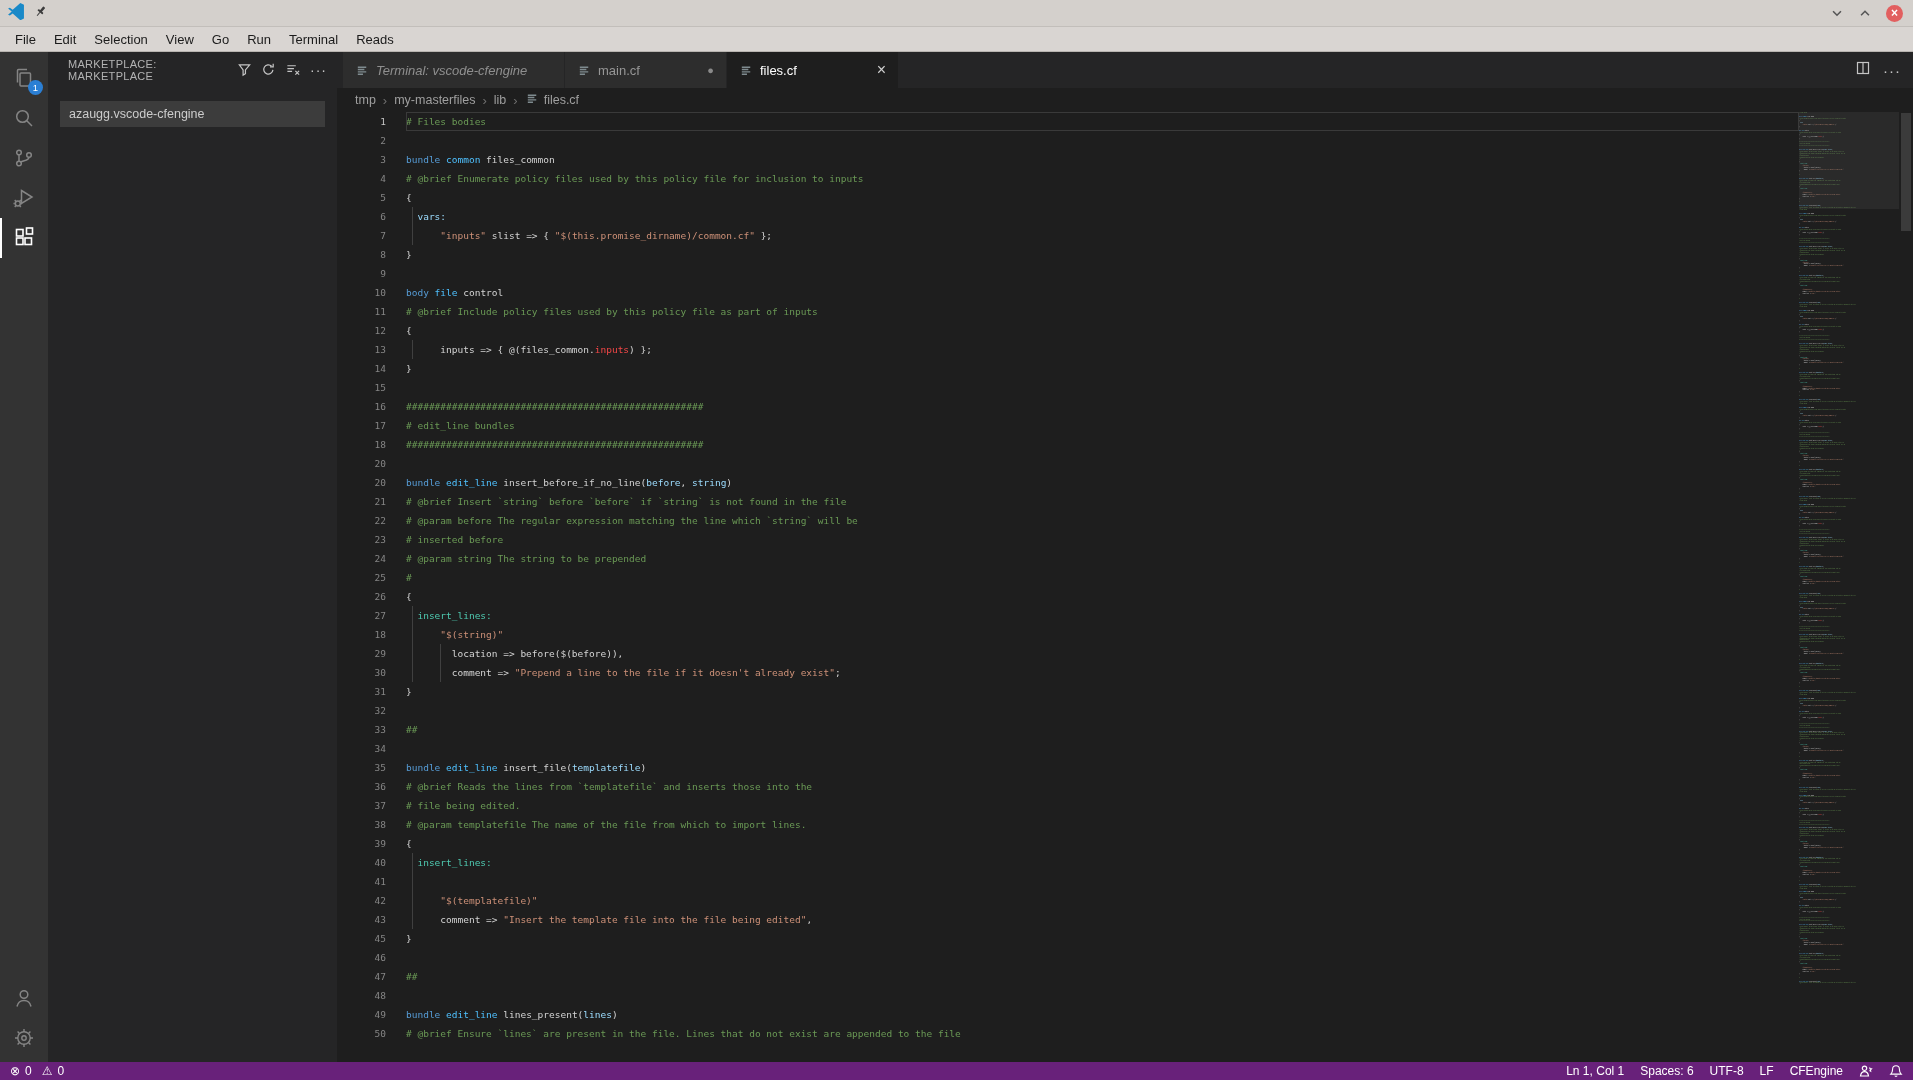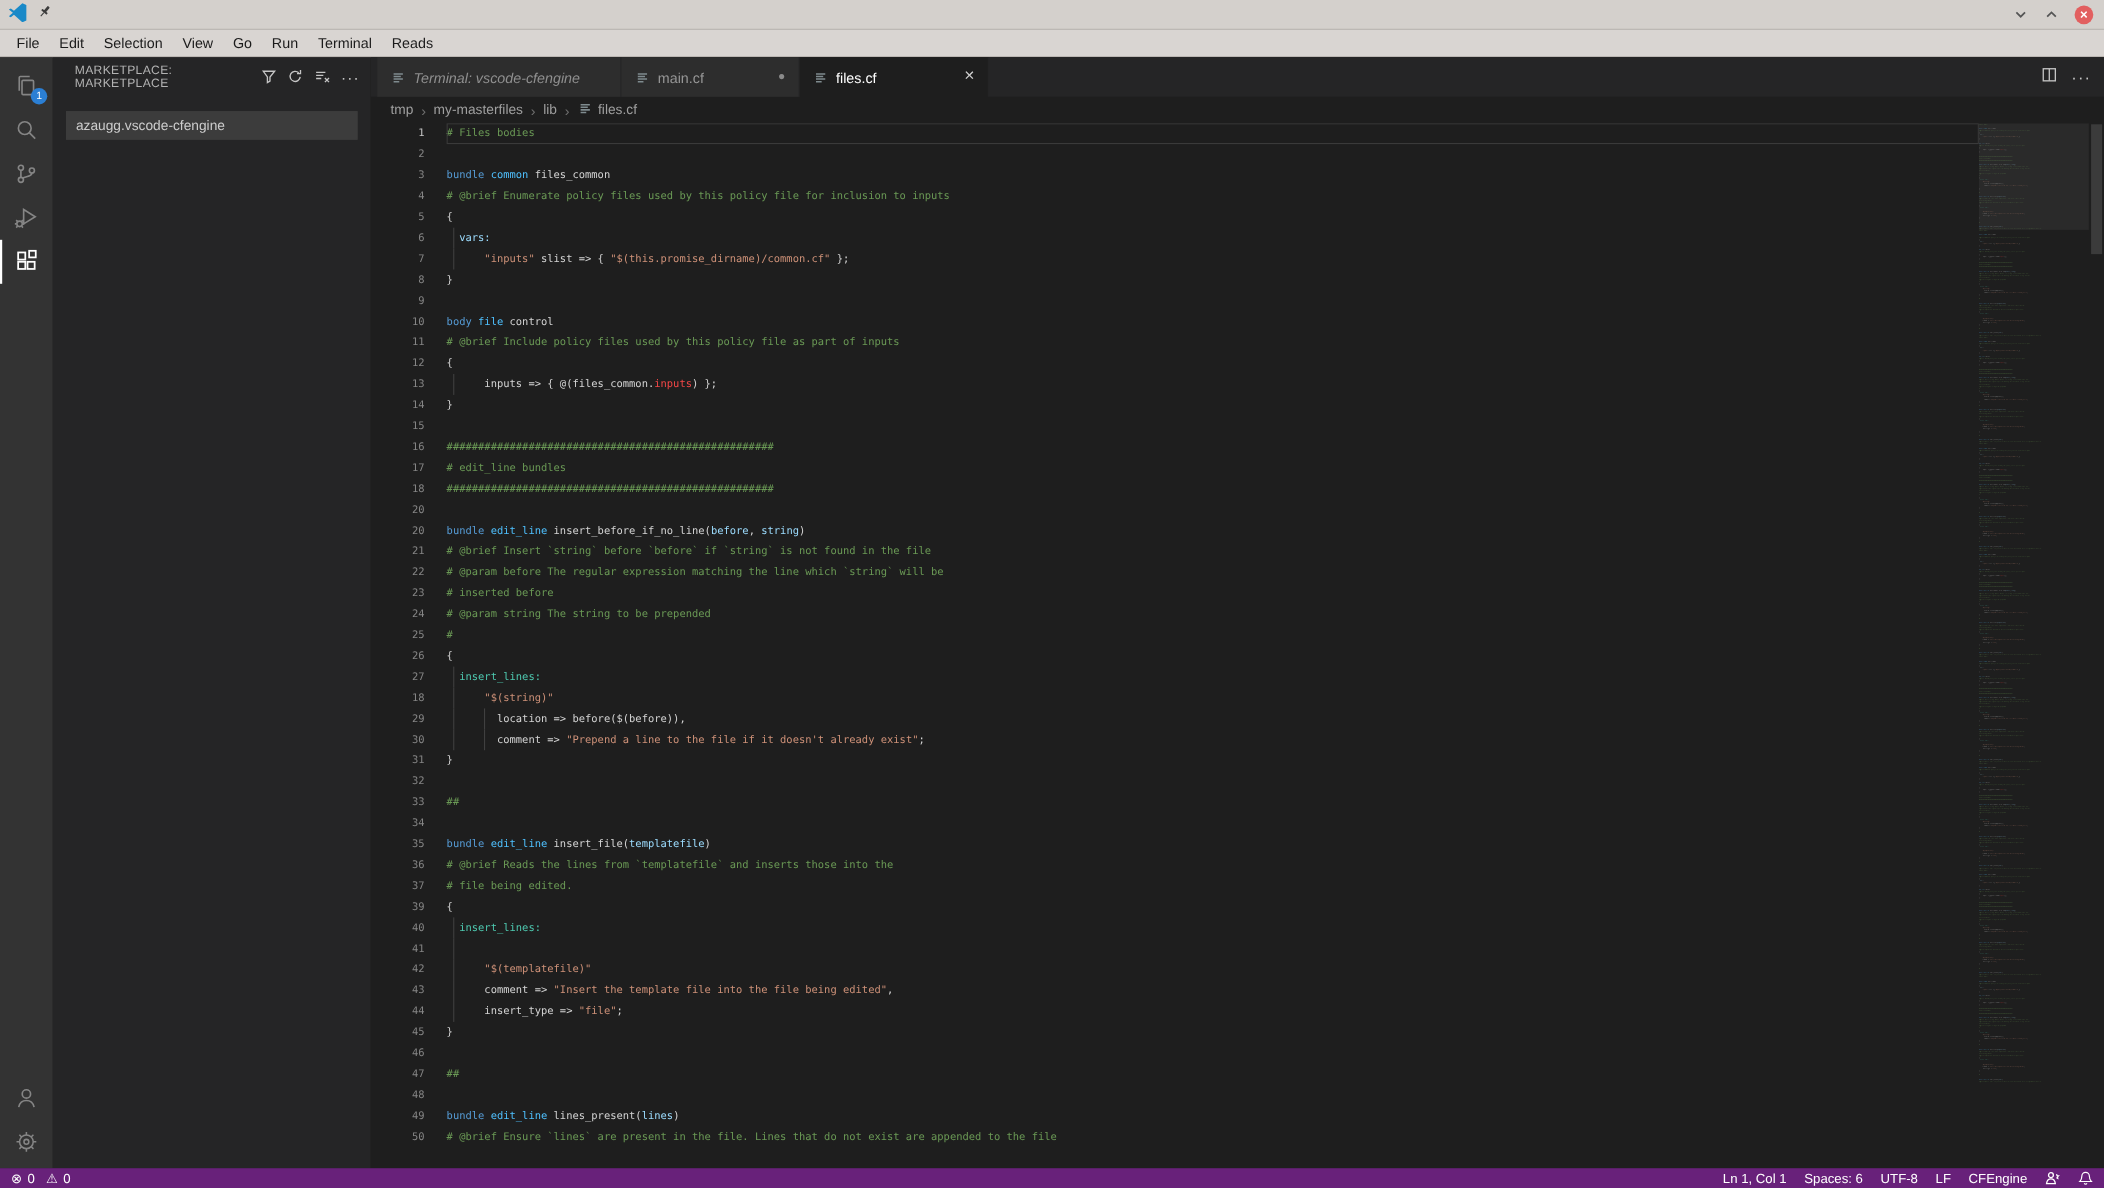--- a/index.html
+++ b/index.html
@@ -425,42 +425,42 @@
             </div>
             <div class="line">
               <div class="ln">36</div>
               <div class="lc"><span style="color: rgb(106, 153, 85);"># @brief Reads the lines from `templatefile` and inserts those into the</span></div>
             </div>
             <div class="line">
               <div class="ln">37</div>
               <div class="lc"><span style="color: rgb(106, 153, 85);"># file being edited.</span></div>
             </div>
             <div class="line">
+              <div class="ln">38</div>
+              <div class="lc"><span style="color: rgb(106, 153, 85);"># @param templatefile The name of the file from which to import lines.</span></div>
+            </div>
+            <div class="line">
               <div class="ln">39</div>
               <div class="lc"><span style="color: rgb(212, 212, 212);">{</span></div>
             </div>
             <div class="line">
               <div class="ln">40</div>
               <div class="lc"><span class="guide" style="left: 5.7px;"></span><span style="color: rgb(212, 212, 212);">  </span><span style="color: rgb(78, 201, 176);">insert_lines:</span></div>
             </div>
             <div class="line">
               <div class="ln">41</div>
               <div class="lc"><span class="guide" style="left: 5.7px;"></span></div>
             </div>
             <div class="line">
               <div class="ln">42</div>
               <div class="lc"><span class="guide" style="left: 5.7px;"></span><span style="color: rgb(212, 212, 212);">      </span><span style="color: rgb(206, 145, 120);">"$(templatefile)"</span></div>
             </div>
             <div class="line">
               <div class="ln">43</div>
               <div class="lc"><span class="guide" style="left: 5.7px;"></span><span style="color: rgb(212, 212, 212);">      comment =&gt; </span><span style="color: rgb(206, 145, 120);">"Insert the template file into the file being edited"</span><span style="color: rgb(212, 212, 212);">,</span></div>
-            </div>
-            <div class="line">
-              <div class="ln">44</div>
-              <div class="lc"><span class="guide" style="left: 5.7px;"></span><span style="color: rgb(212, 212, 212);">      insert_type =&gt; </span><span style="color: rgb(206, 145, 120);">"file"</span><span style="color: rgb(212, 212, 212);">;</span></div>
             </div>
             <div class="line">
               <div class="ln">45</div>
               <div class="lc"><span style="color: rgb(212, 212, 212);">}</span></div>
             </div>
             <div class="line">
               <div class="ln">46</div>
               <div class="lc"></div>
             </div>
             <div class="line">

